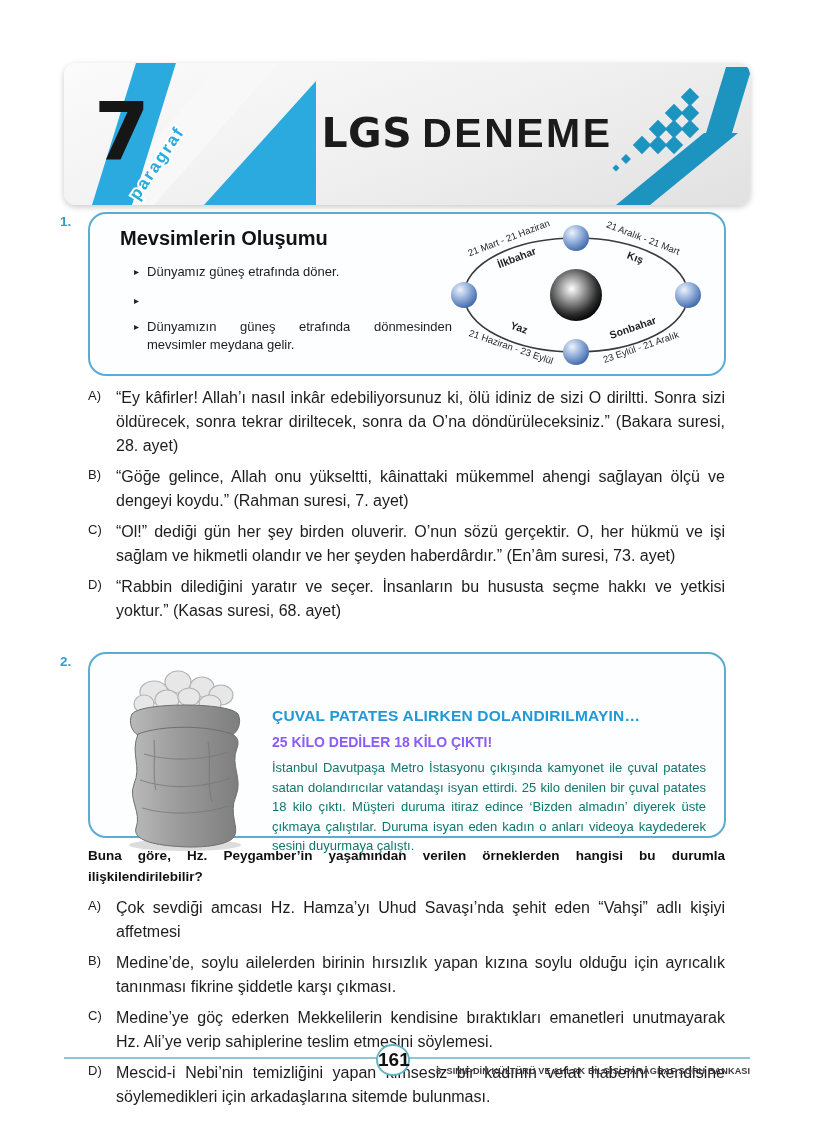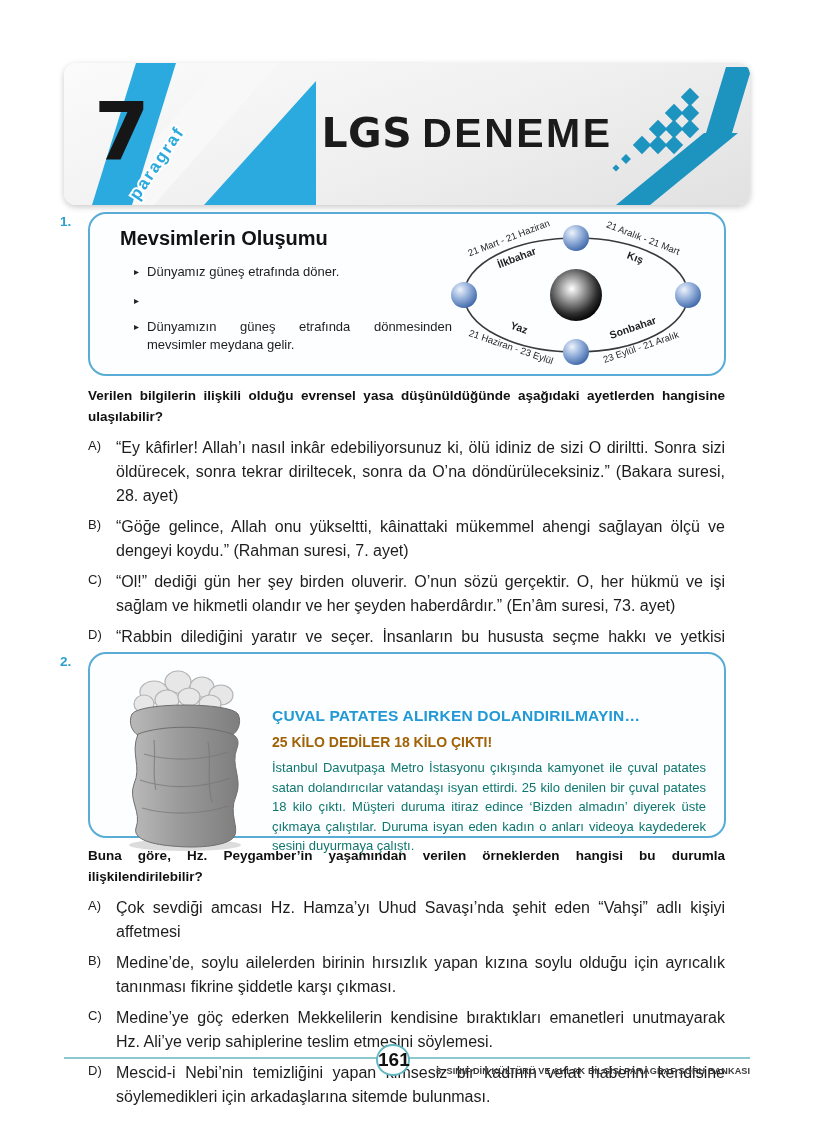--- a/index.html
+++ b/index.html
@@ -34,21 +34,21 @@
   #q1box { left:88px; top:212px; width:634px; height:160px; }
   #q2box { left:88px; top:652px; width:634px; height:182px; }
   .q1text { position:absolute; left:30px; top:13px; width:332px; }
   .q1text h3 { margin:0 0 13px 0; font-size:20px; font-weight:700; color:#121212; }
   .bullet { display:flex; gap:8px; font-size:13px; line-height:1.35; margin:0 0 11px 14px; text-align:justify; }
   .bullet .bmark { flex:none; font-size:10px; padding-top:2px; color:#222; }
   .orbit { position:absolute; right:4px; top:5px; }
   
   .q2content { margin-left:182px; padding:15px 18px 0 0;margin-top:38px; }
   .news-title { color:#2199d6; font-weight:700; font-size:15.5px; letter-spacing:0.2px; }
-  .news-sub { font-weight:700; font-size:14px; color:#a16207; margin-top:9px; }
+  .news-sub { font-weight:700; font-size:14px; color:#8b5cf6; margin-top:9px; }
   .news-body { font-size:13px; line-height:1.5; text-align:justify; margin-top:8px; color:#0f766e; }
   .sack { position:absolute; left:110px; top:662px; }
   
   .qblock { position:absolute; left:60px; width:665px; }
   #q1block { top:386px; }
   #q2block { top:846px; }
   .qtext { margin:0 0 8px 28px; font-weight:700; font-size:13.5px; line-height:1.55; text-align:justify; color:#101010; }
   .opt { display:flex; margin:0 0 7px 28px; }
   .opt-letter { flex:none; width:28px; font-size:13px; line-height:1.5; }
   .opt-text { flex:1; font-size:16px; line-height:1.5; text-align:justify; }
@@ -147,21 +147,20 @@
         <text transform="translate(202,42) rotate(21)" font-size="10.5" font-weight="bold">Kış</text>
         <text transform="translate(86,112) rotate(19)" font-size="10.5" font-weight="bold">Yaz</text>
         <text transform="translate(78,131) rotate(19)" font-size="9.5">21 Haziran - 23 Eylül</text>
         <text transform="translate(202,112) rotate(-19)" font-size="10.5" font-weight="bold">Sonbahar</text>
         <text transform="translate(210,131) rotate(-19)" font-size="9.5">23 Eylül - 21 Aralık</text>
       </g>
     </svg>
   </div>
 
   <div class="qblock" id="q1block">
-    <p class="qtext">Verilen bilgilerin ilişkili olduğu evrensel yasa düşünüldüğünde aşağıdaki ayetlerden hangisine ulaşılabilir?</p>
     <div class="opt">
       <span class="opt-letter">A)</span>
       <span class="opt-text">“Ey kâfirler! Allah’ı nasıl inkâr edebiliyorsunuz ki, ölü idiniz de sizi O diriltti. Sonra sizi öldürecek, sonra tekrar diriltecek, sonra da O’na döndürüleceksiniz.” (Bakara suresi, 28. ayet)</span>
     </div>
     <div class="opt">
       <span class="opt-letter">B)</span>
       <span class="opt-text">“Göğe gelince, Allah onu yükseltti, kâinattaki mükemmel ahengi sağlayan ölçü ve dengeyi koydu.” (Rahman suresi, 7. ayet)</span>
     </div>
     <div class="opt">
       <span class="opt-letter">C)</span>

